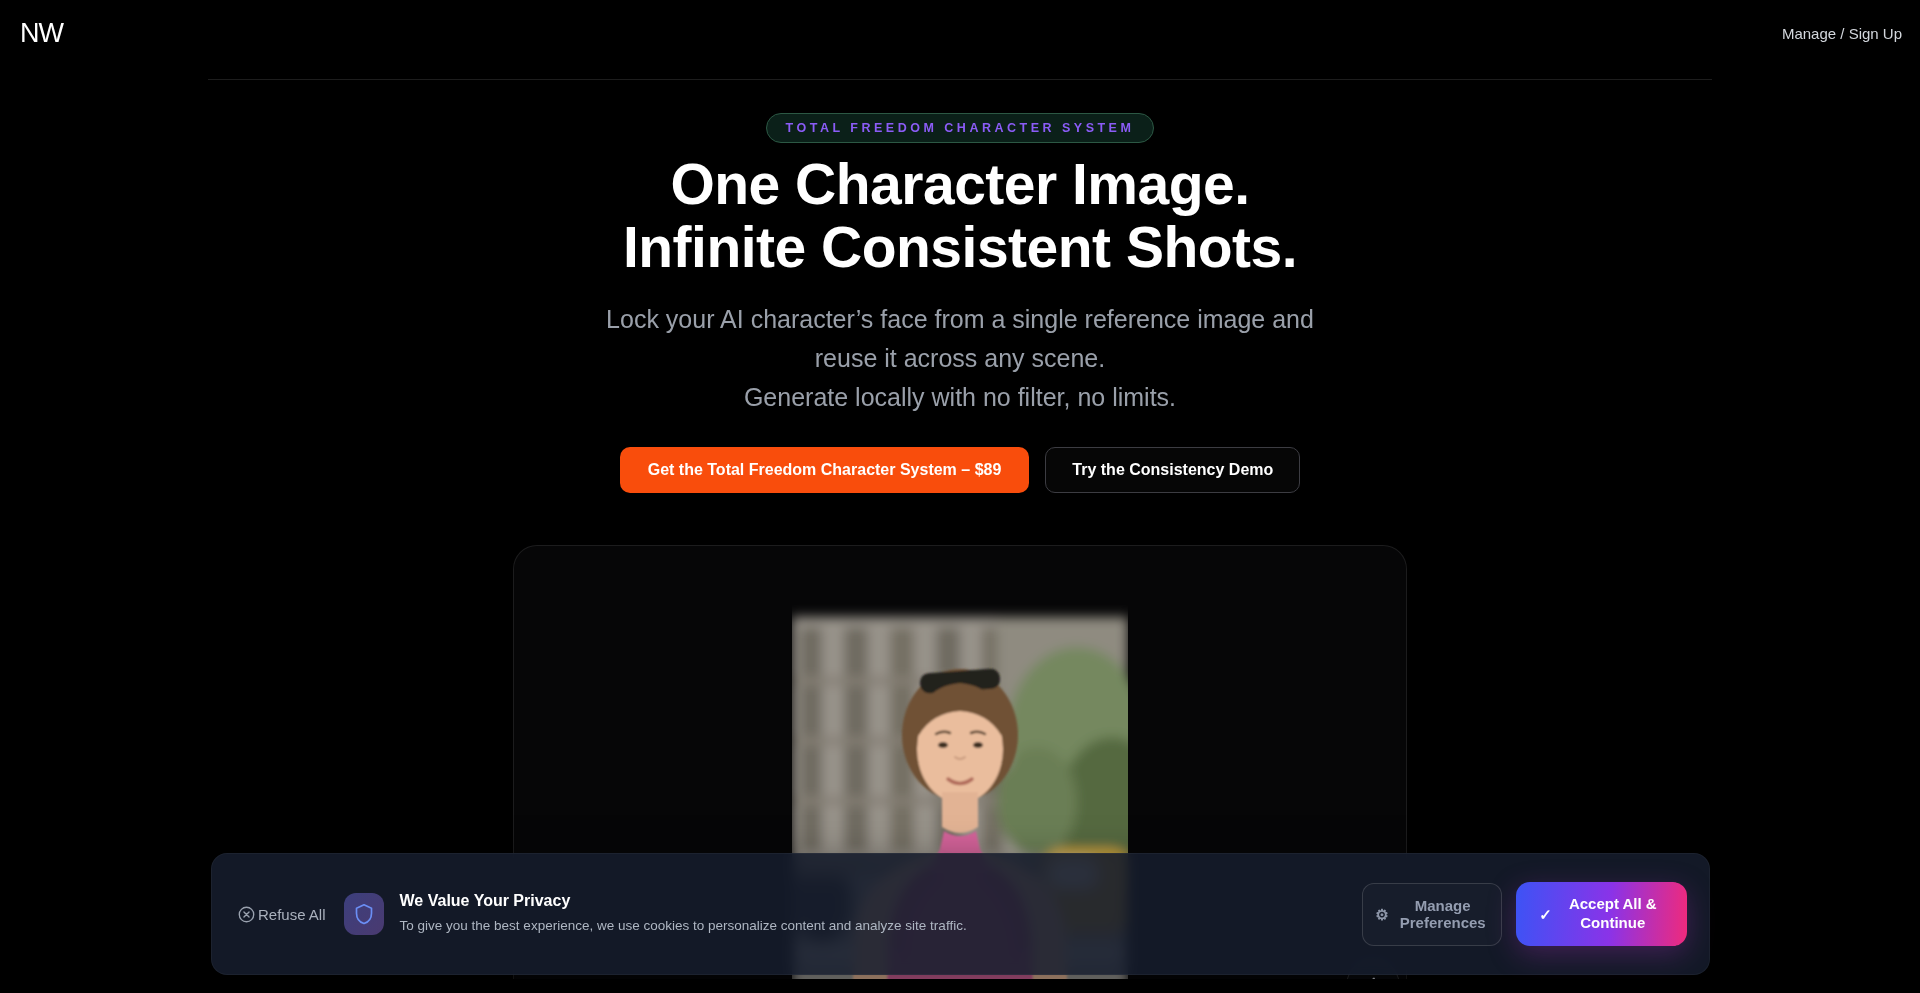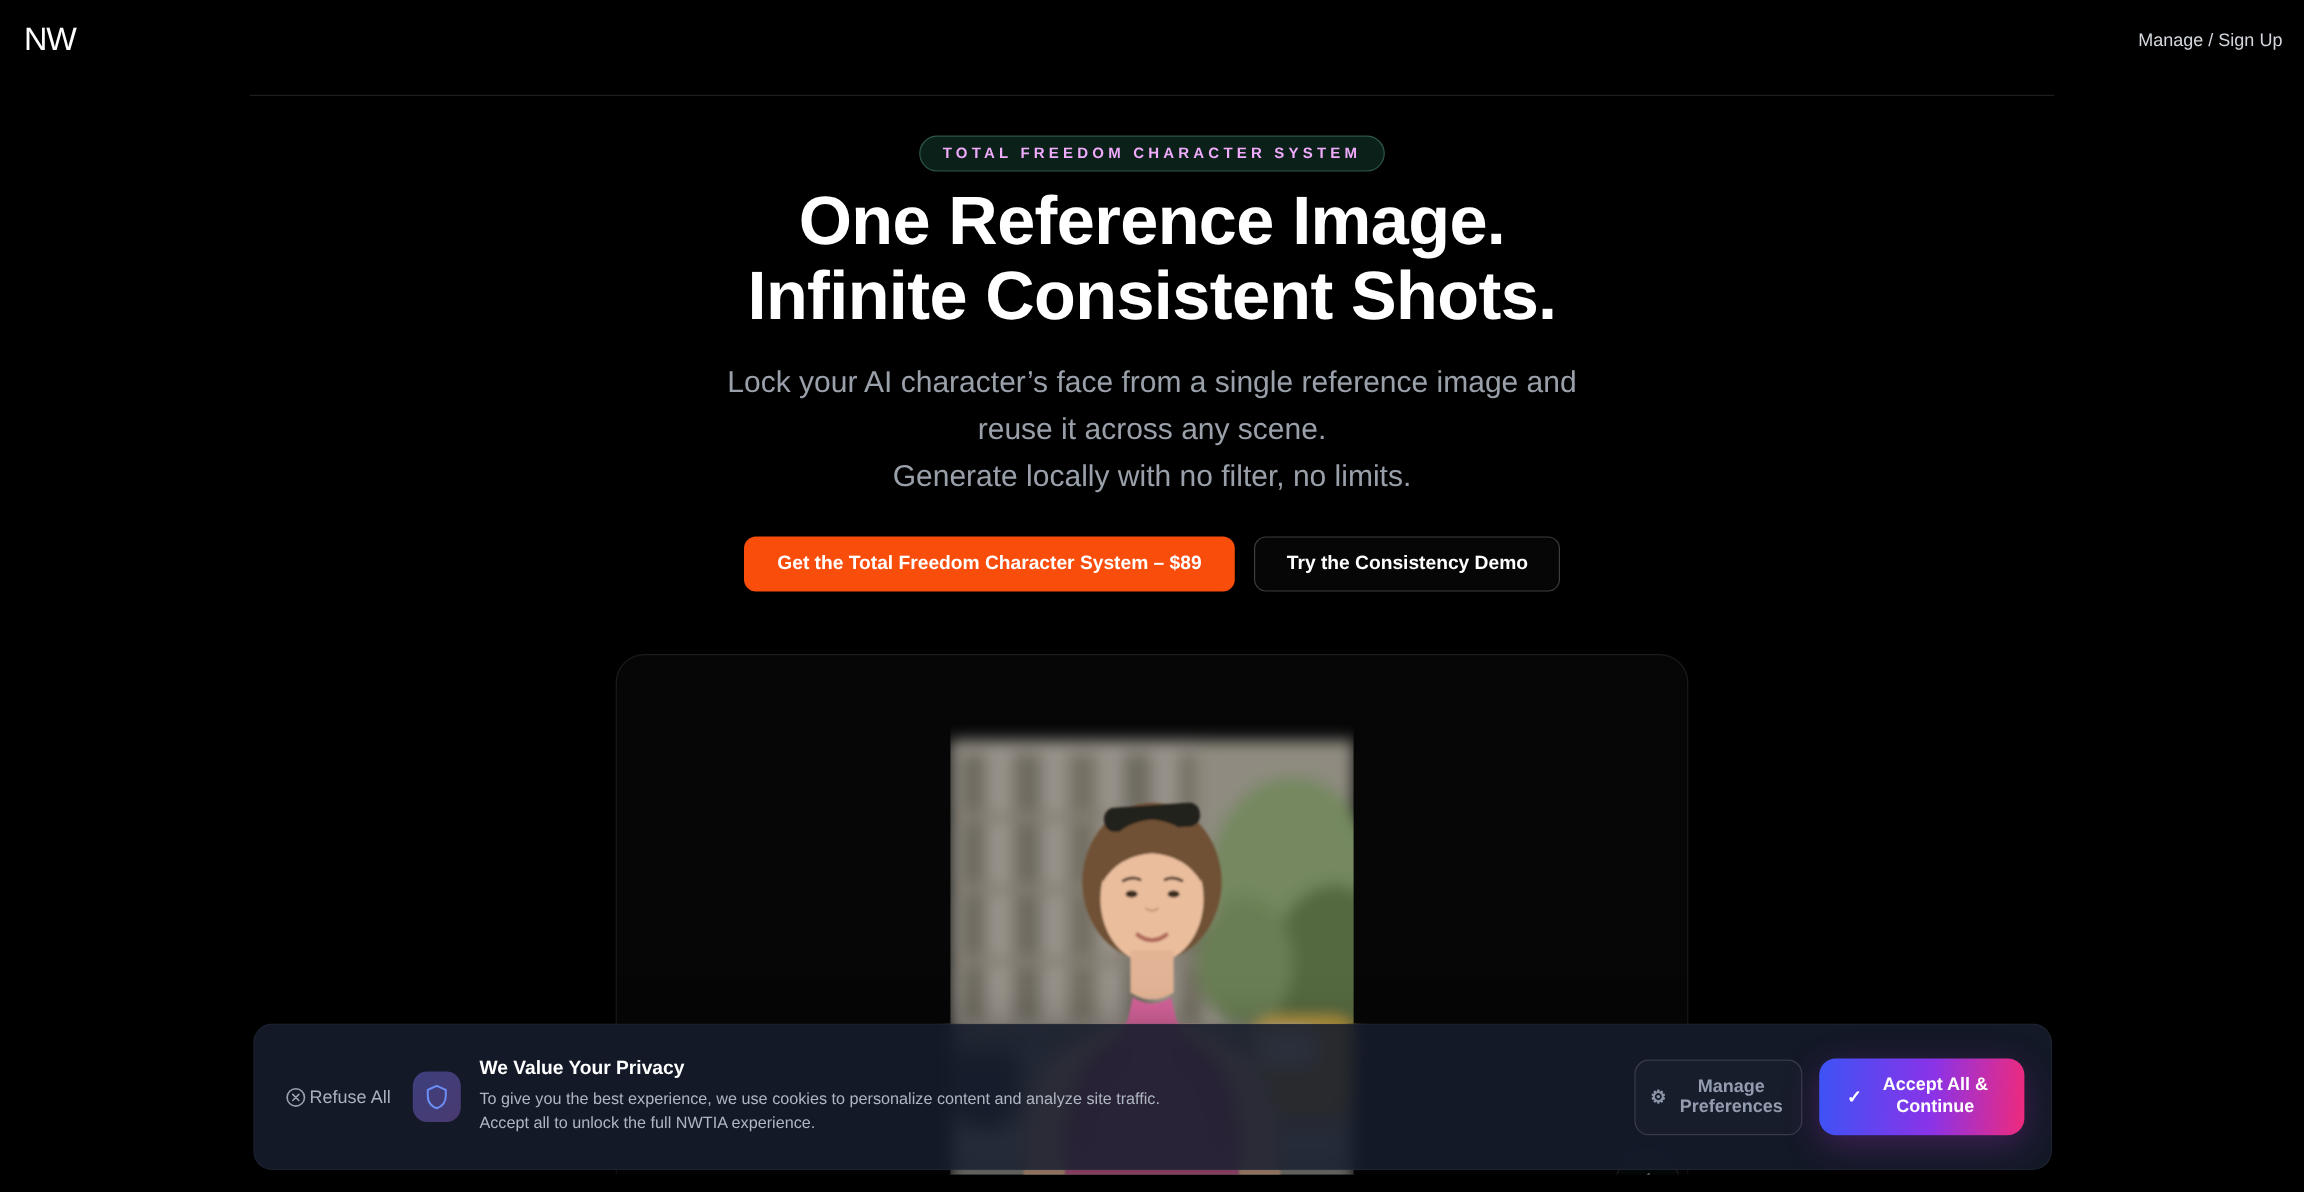--- a/index.html
+++ b/index.html
@@ -9,21 +9,21 @@
 
   
   .site-header { position:absolute; top:0; left:0; right:0; height:80px; z-index:3; }
   .logo { position:absolute; left:20px; top:18px; font-size:27px; font-weight:500; color:#ffffff; letter-spacing:-1px; cursor:pointer; }
   .auth-link { position:absolute; right:18px; top:25px; font-size:15px; color:#d3d7dd; cursor:pointer; }
   .header-divider { position:absolute; left:208px; bottom:0; width:1504px; height:1px; background:#1d1d1d; }
 
   
   .hero { position:absolute; top:80px; left:0; width:100%; display:flex; flex-direction:column; align-items:center; z-index:2; }
   .badge { margin-top:33px; padding:7px 19px; border:1px solid #2c5844; border-radius:999px;
-           background:#0b2019; color:#f0abfc; font-size:12.5px; font-weight:700; letter-spacing:3.5px; }
+           background:#0b2019; color:#8b5cf6; font-size:12.5px; font-weight:700; letter-spacing:3.5px; }
   .title { margin-top:10px; text-align:center; color:#ffffff; font-size:57px; font-weight:700; line-height:1.1; letter-spacing:-0.5px; }
   .title span { display:block; }
   .subtitle { margin-top:22px; max-width:768px; text-align:center; color:#9aa0aa; font-size:25px; line-height:1.55; }
   .subtitle span { display:inline; }
   .subtitle .sub2 { display:block; }
   .cta-row { margin-top:30px; display:flex; gap:16px; align-items:center; }
   .btn { height:46px; border-radius:10px; font-size:16px; font-weight:700; color:#fff; cursor:pointer;
          display:flex; align-items:center; justify-content:center; font-family:"Liberation Sans", sans-serif; }
   .btn-primary { padding:0 28px; background:#f94d0c; border:none; }
   .btn-secondary { padding:0 26px; background:#060606; border:1px solid #3c3c42; }
@@ -75,21 +75,21 @@
 
   <header class="site-header">
     <div class="logo">NW</div>
     <div class="auth-link">Manage / Sign Up</div>
     <div class="header-divider"></div>
   </header>
 
   <main class="hero">
     <div class="badge">TOTAL FREEDOM CHARACTER SYSTEM</div>
     <h1 class="title">
-      <span>One Reference Image.</span>
+      <span>One Character Image.</span>
       <span>Infinite Consistent Shots.</span>
     </h1>
     <p class="subtitle">
       <span class="sub1">Lock your AI character’s face from a single reference image and reuse it across any scene.</span>
       <span class="sub2">Generate locally with no filter, no limits.</span>
     </p>
     <div class="cta-row">
       <button class="btn btn-primary">Get the Total Freedom Character System – $89</button>
       <button class="btn btn-secondary">Try the Consistency Demo</button>
     </div>
@@ -176,21 +176,20 @@
     <div class="shield-tile">
       <svg width="20" height="22" viewBox="0 0 24 26">
         <path d="M12 2 L21 6 L21 12 C21 18.5 17 22.8 12 24.5 C7 22.8 3 18.5 3 12 L3 6 Z" fill="none" stroke="#6b8ff5" stroke-width="2" stroke-linejoin="round"></path>
       </svg>
     </div>
 
     <div class="cookie-text">
       <div class="cookie-title">We Value Your Privacy</div>
       <div class="cookie-body">
         <span>To give you the best experience, we use cookies to personalize content and analyze site traffic.</span>
-        <span>Accept all to unlock the full NWTIA experience.</span>
       </div>
     </div>
 
     <div class="cookie-actions">
       <button class="manage-btn">
         <span class="gear-glyph">⚙</span>
         <span class="label">Manage Preferences</span>
       </button>
       <button class="accept-btn">
         <span class="check-glyph">✓</span>

